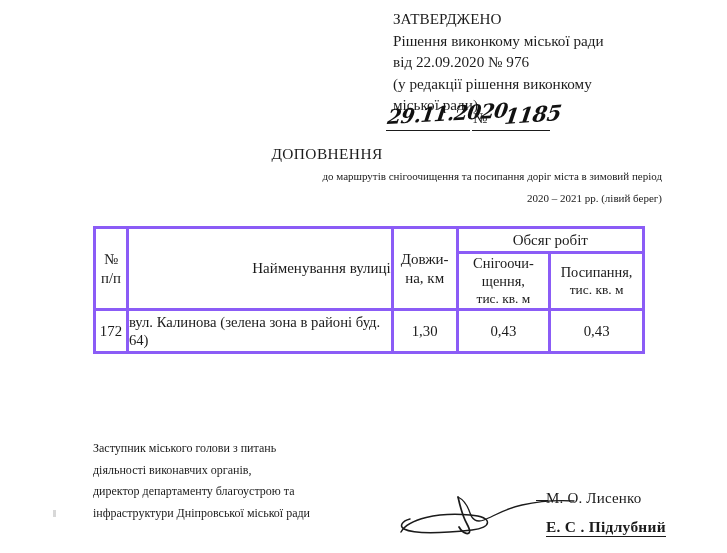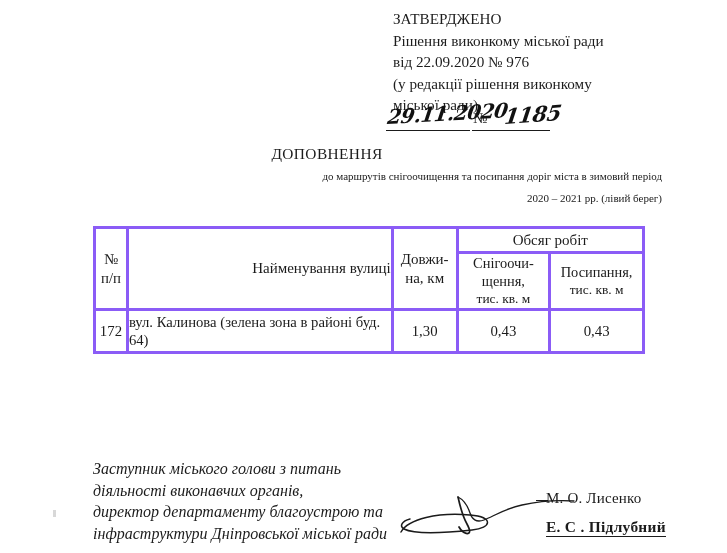--- a/index.html
+++ b/index.html
@@ -190,24 +190,23 @@
   }
   td.c-val {
     text-align: center;
     font-size: 14.8px;
   }
 
   
   .sig-block {
     position: absolute;
     left: 93px;
-    top: 458px;
-    font-size: 16px;
+    top: 438px;
+    font-size: 12px;
     line-height: 21.5px;
-    font-style: italic;
   }
   .sig-block div { white-space: nowrap; }
 
   .sig-names {
     position: absolute;
     left: 546px;
     top: 489px;
     font-size: 15px;
     line-height: 19px;
   }

